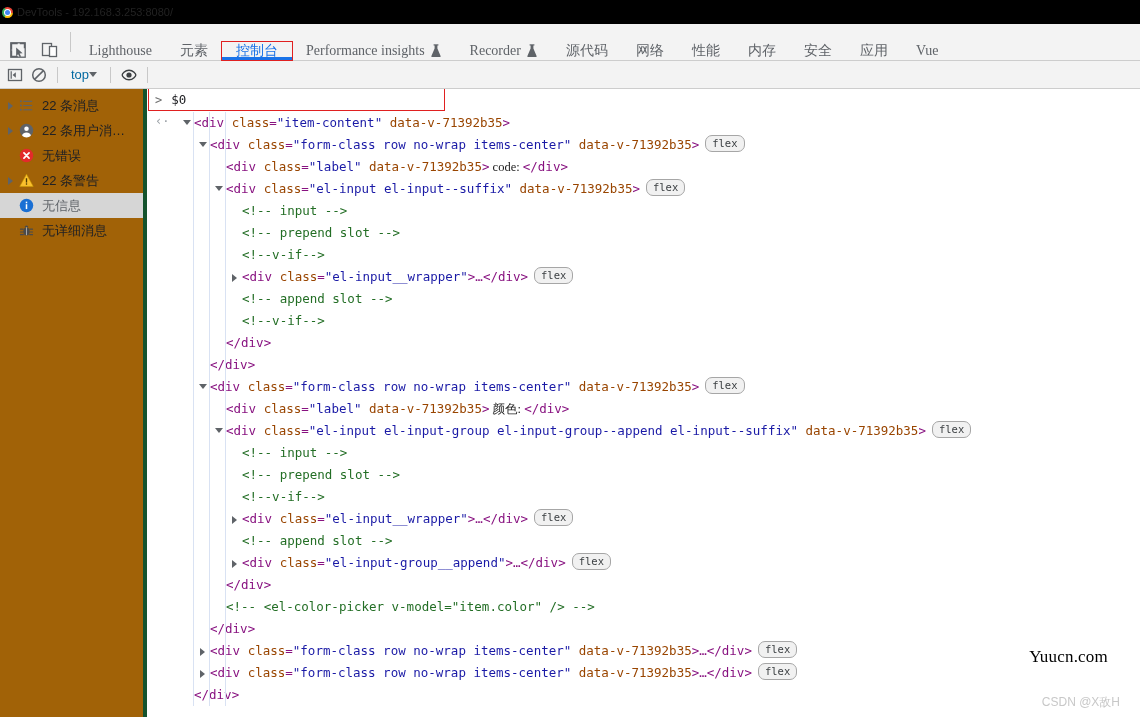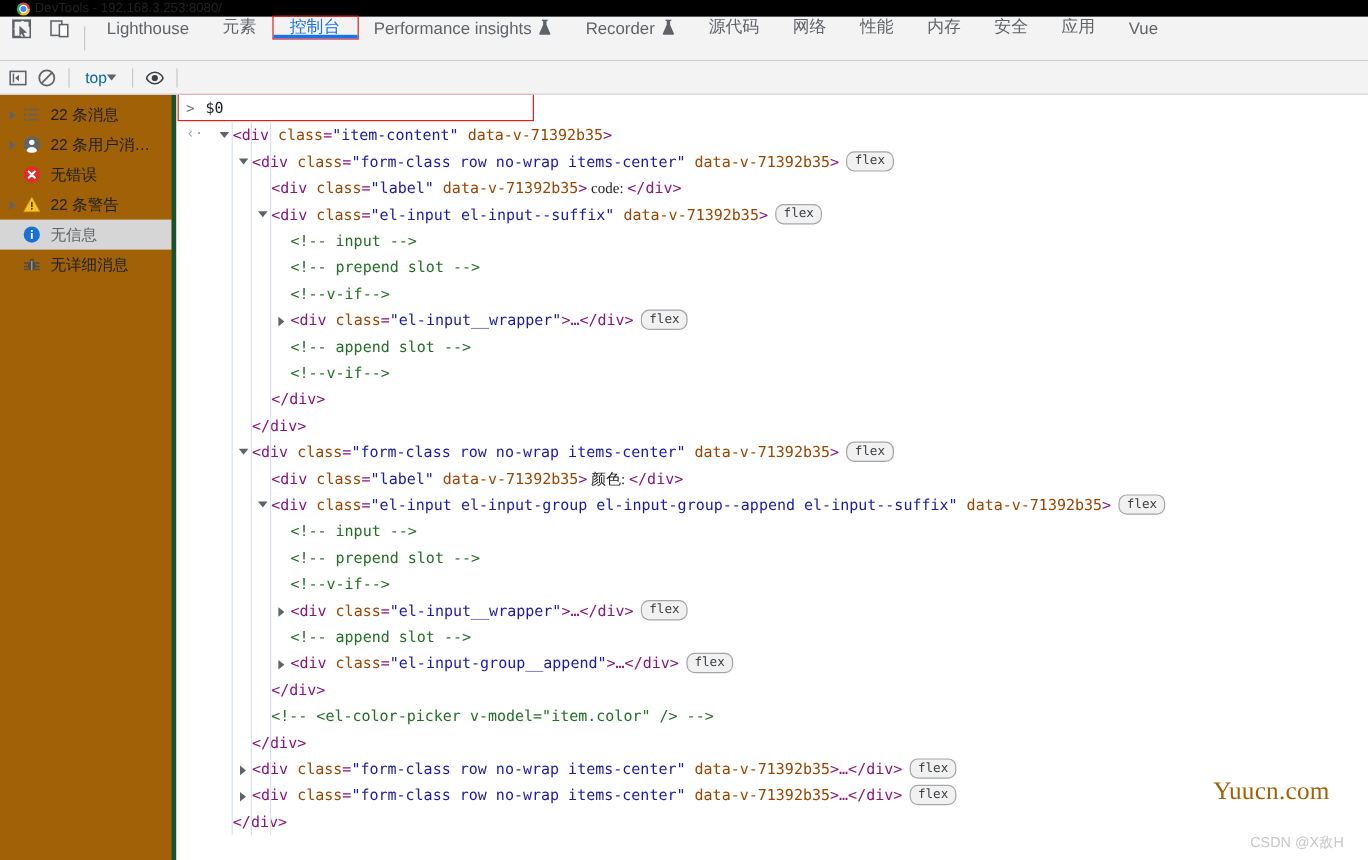--- a/index.html
+++ b/index.html
@@ -7,28 +7,28 @@
   html, body {
     width: 1140px; height: 717px;
     overflow: hidden;
     background: #ffffff;
     font-family: "Liberation Sans", "DejaVu Sans", sans-serif;
     -webkit-font-smoothing: antialiased;
   }
 
   
   #titlebar {
-    height: 14px;
+    height: 24px;
     background: #000000;
     color: #d8d8d8;
     font-size: 11px;
     line-height: 14px;
     display: flex;
     align-items: center;
-    padding-left: 14px;
+    padding-left: 2px;
     overflow: hidden;
     white-space: nowrap;
   }
   #titlebar .chrome-logo {
     width: 11px; height: 11px;
     border-radius: 50%;
     margin-right: 4px;
     flex: 0 0 auto;
     background:
       conic-gradient(from -30deg, #ea4335 0deg 120deg, #fbbc05 120deg 240deg, #34a853 240deg 360deg);
@@ -43,23 +43,24 @@
     box-shadow: 0 0 0 1px #fff;
   }
   #titlebar .t-text { font-family:"Liberation Sans", sans-serif; }
 
   
   #tabstrip {
     height: 37px;
     background: #f3f3f3;
     border-bottom: 1px solid #cdcdcd;
     display: flex;
-    align-items: flex-start;
+    align-items: flex-end;
     position: relative;
     font-size: 14px;
+    font-family: Liberation Serif, serif;
   }
   .tool-icons {
     display: flex; align-items: center;
     padding: 0 6px 0 8px;
     gap: 12px;
   }
   .ticon { width: 20px; height: 20px; display:block; cursor: pointer; }
   .vsep { width: 1px; background: #c8c8c8; margin: 8px 4px 8px 4px; align-self: stretch; }
 
   .tabs { display: flex; align-items: stretch; }
@@ -293,23 +294,23 @@
     background:#fff;
     font-family: "DejaVu Sans Mono", monospace;
     position: relative;
   }
 
   
   #wm-yuucn {
     position:absolute;
     right: 32px;
     top: 647px;
-    color:#a16207;
+    color:#000000;
     font-family:"Liberation Serif", "DejaVu Serif", serif;
-    font-size: 21px;
+    font-size: 17px;
     letter-spacing: 0.2px;
     pointer-events: none;
   }
   #wm-csdn {
     position:absolute;
     right: 20px;
     top: 694px;
     color:#c8c8c8;
     font-size: 12px;
     font-family:"Liberation Sans", sans-serif;

